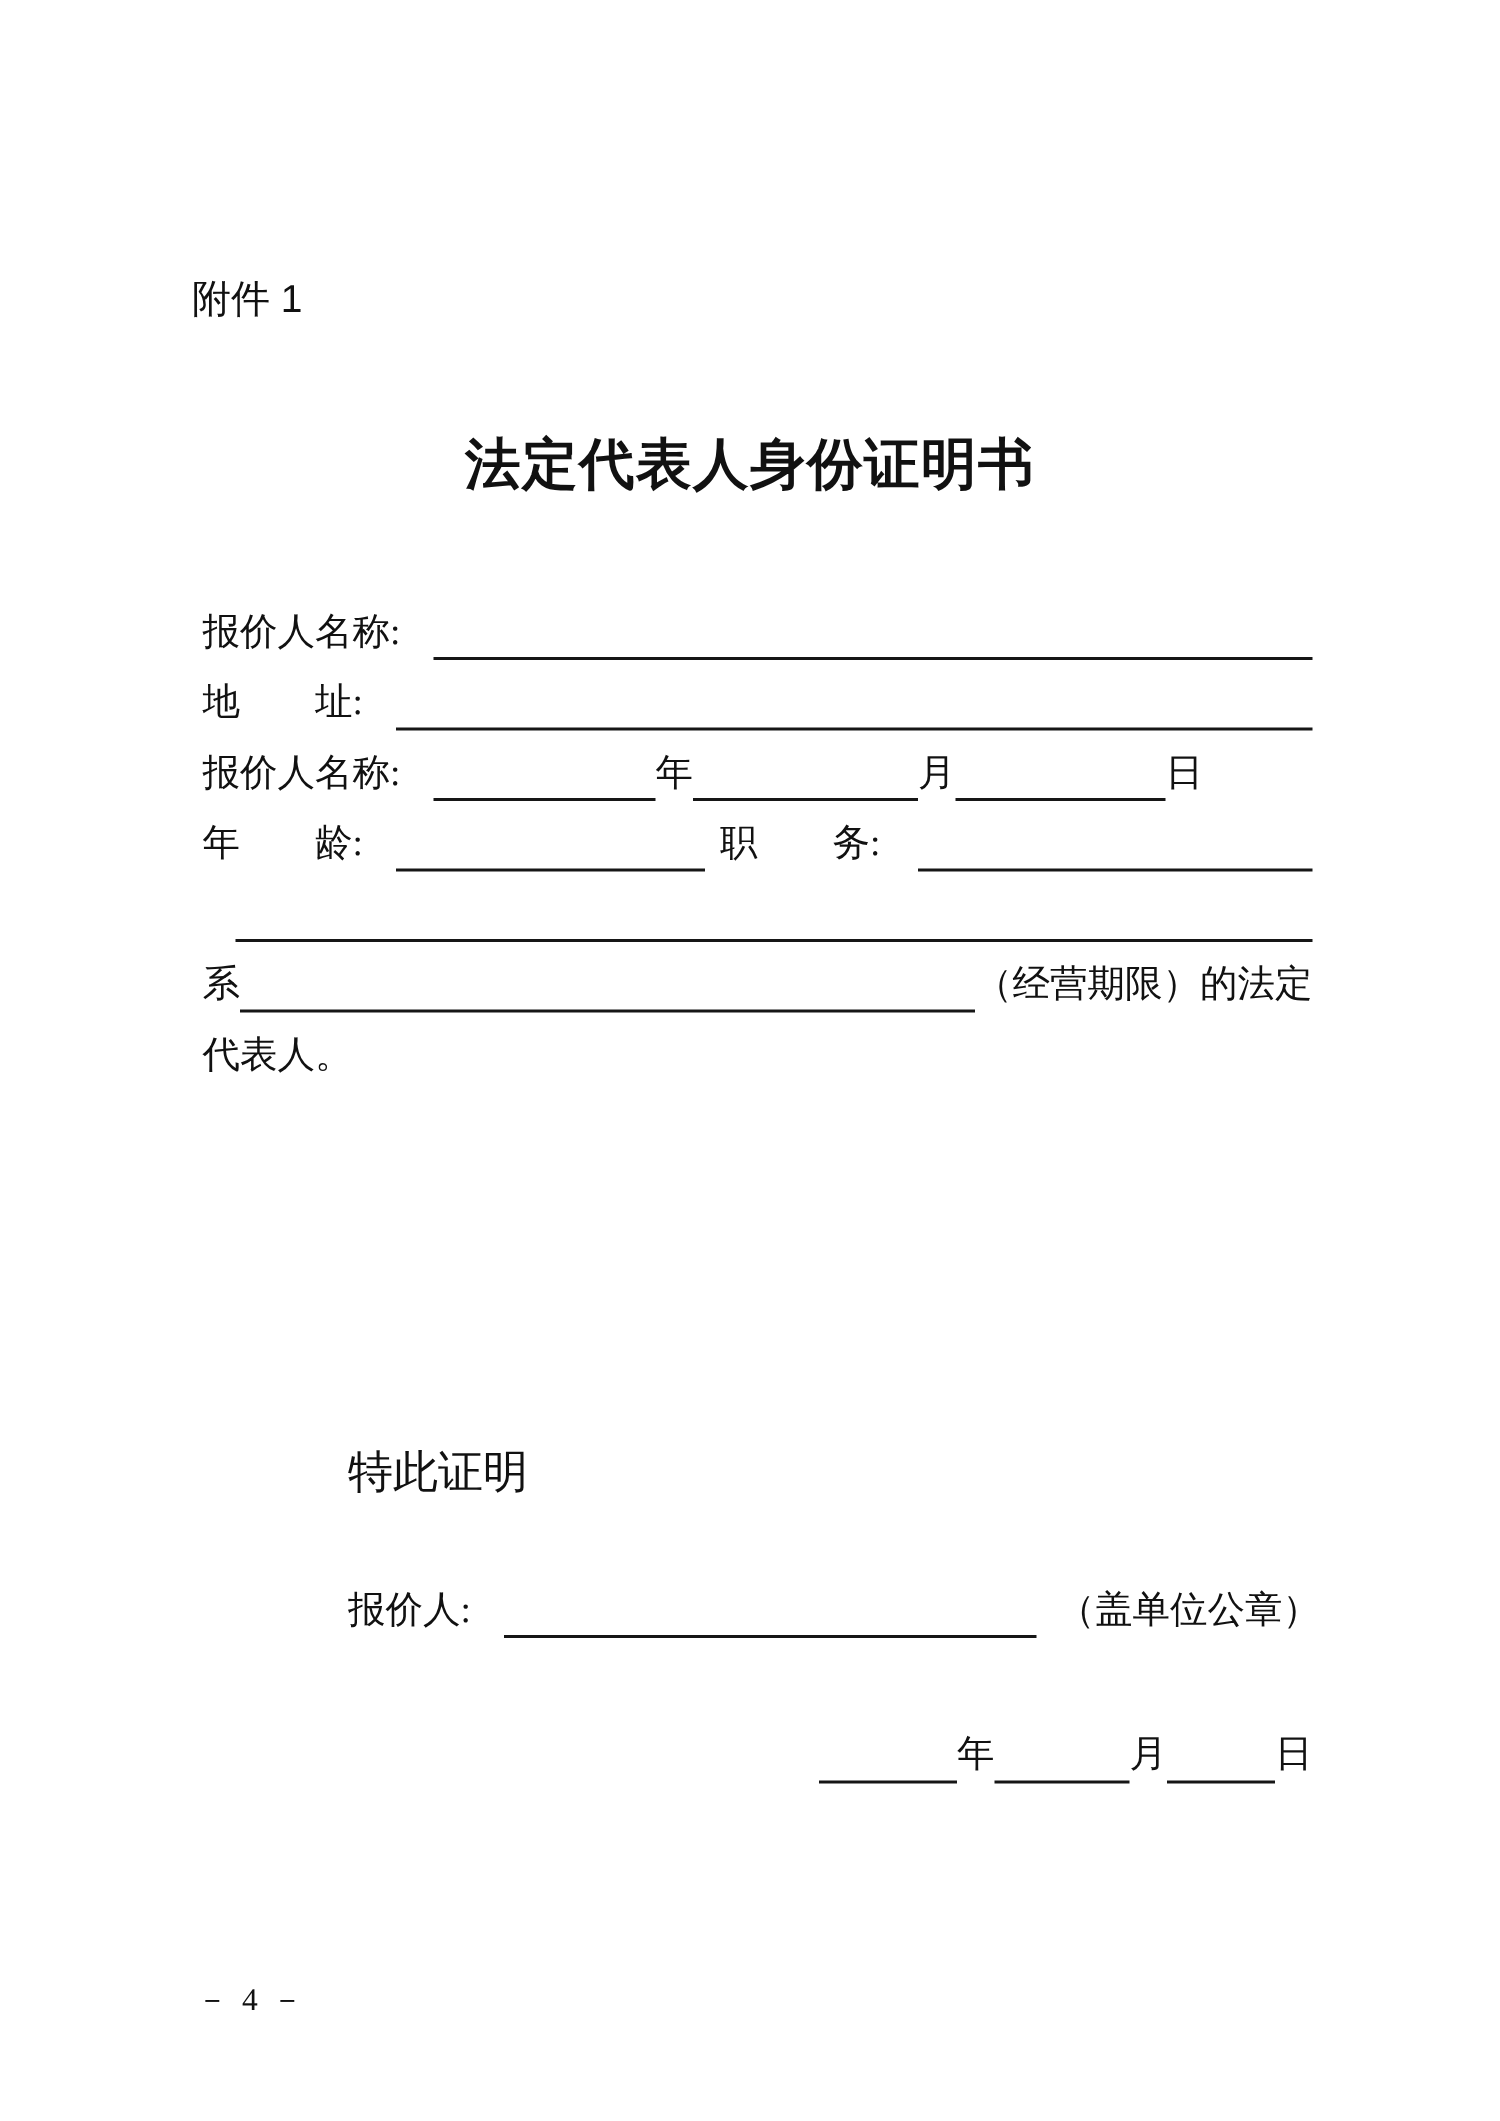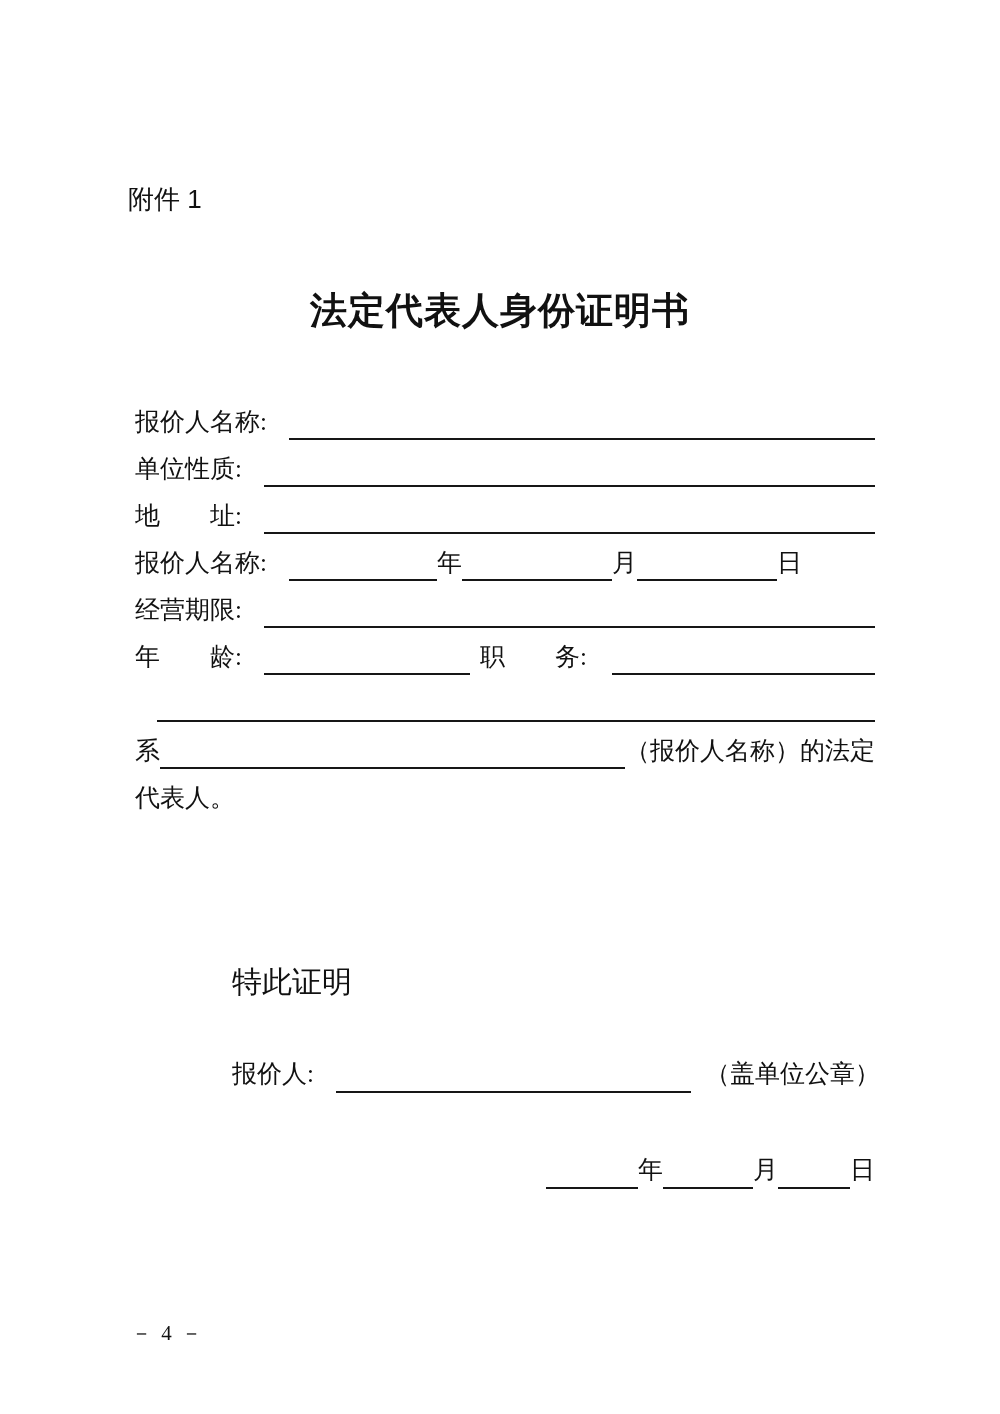--- a/index.html
+++ b/index.html
@@ -68,21 +68,21 @@
     top: 964px;
     font-size: 30px;
     line-height: 36px;
   }
   .bidder-row {
     position: absolute;
     left: 232px;
     top: 1050px;
     width: 648px;
     display: flex;
-    align-items: flex-end;
+    align-items: center;
     height: 48px;
     font-size: 25px;
   }
   .bidder-row .lbl { line-height: 48px; }
   .bidder-row .fill { height: 39px; }
   .date-row {
     position: absolute;
     left: 400px;
     top: 1146px;
     width: 475px;
@@ -121,61 +121,53 @@
 
   <h1 class="title">法定代表人身份证明书</h1>
 
   <div class="form">
 
     <div class="row">
       <span class="lbl">报价人名称:</span>
       <span class="fill grow ml22"></span>
     </div>
 
-    <div class="row">
-      <span class="lbl">单位性质:</span>
-      <span class="fill grow ml22"></span>
-    </div>
 
     <div class="row">
       <span class="lbl">地　　址:</span>
       <span class="fill grow ml22"></span>
     </div>
 
     <div class="row">
       <span class="lbl">报价人名称:</span>
       <span class="fill w148 ml22"></span>
       <span class="lbl">年</span>
       <span class="fill w150"></span>
       <span class="lbl">月</span>
       <span class="fill w140"></span>
       <span class="lbl">日</span>
     </div>
 
-    <div class="row">
-      <span class="lbl">经营期限:</span>
-      <span class="fill grow ml22"></span>
-    </div>
 
 
     <div class="row">
       <span class="lbl">年　　龄:</span>
       <span class="fill w206 ml22"></span>
       <span class="lbl ml10">职　　务:</span>
       <span class="fill grow ml25"></span>
     </div>
 
     <div class="row">
       <span class="fill grow ml22"></span>
     </div>
 
     <div class="row">
       <span class="lbl">系</span>
       <span class="fill grow"></span>
-      <span class="lbl">（报价人名称）的法定</span>
+      <span class="lbl">（经营期限）的法定</span>
     </div>
 
     <div class="row">
       <span class="lbl">代表人。</span>
     </div>
 
   </div>
 
   <div class="certify">特此证明</div>
 

